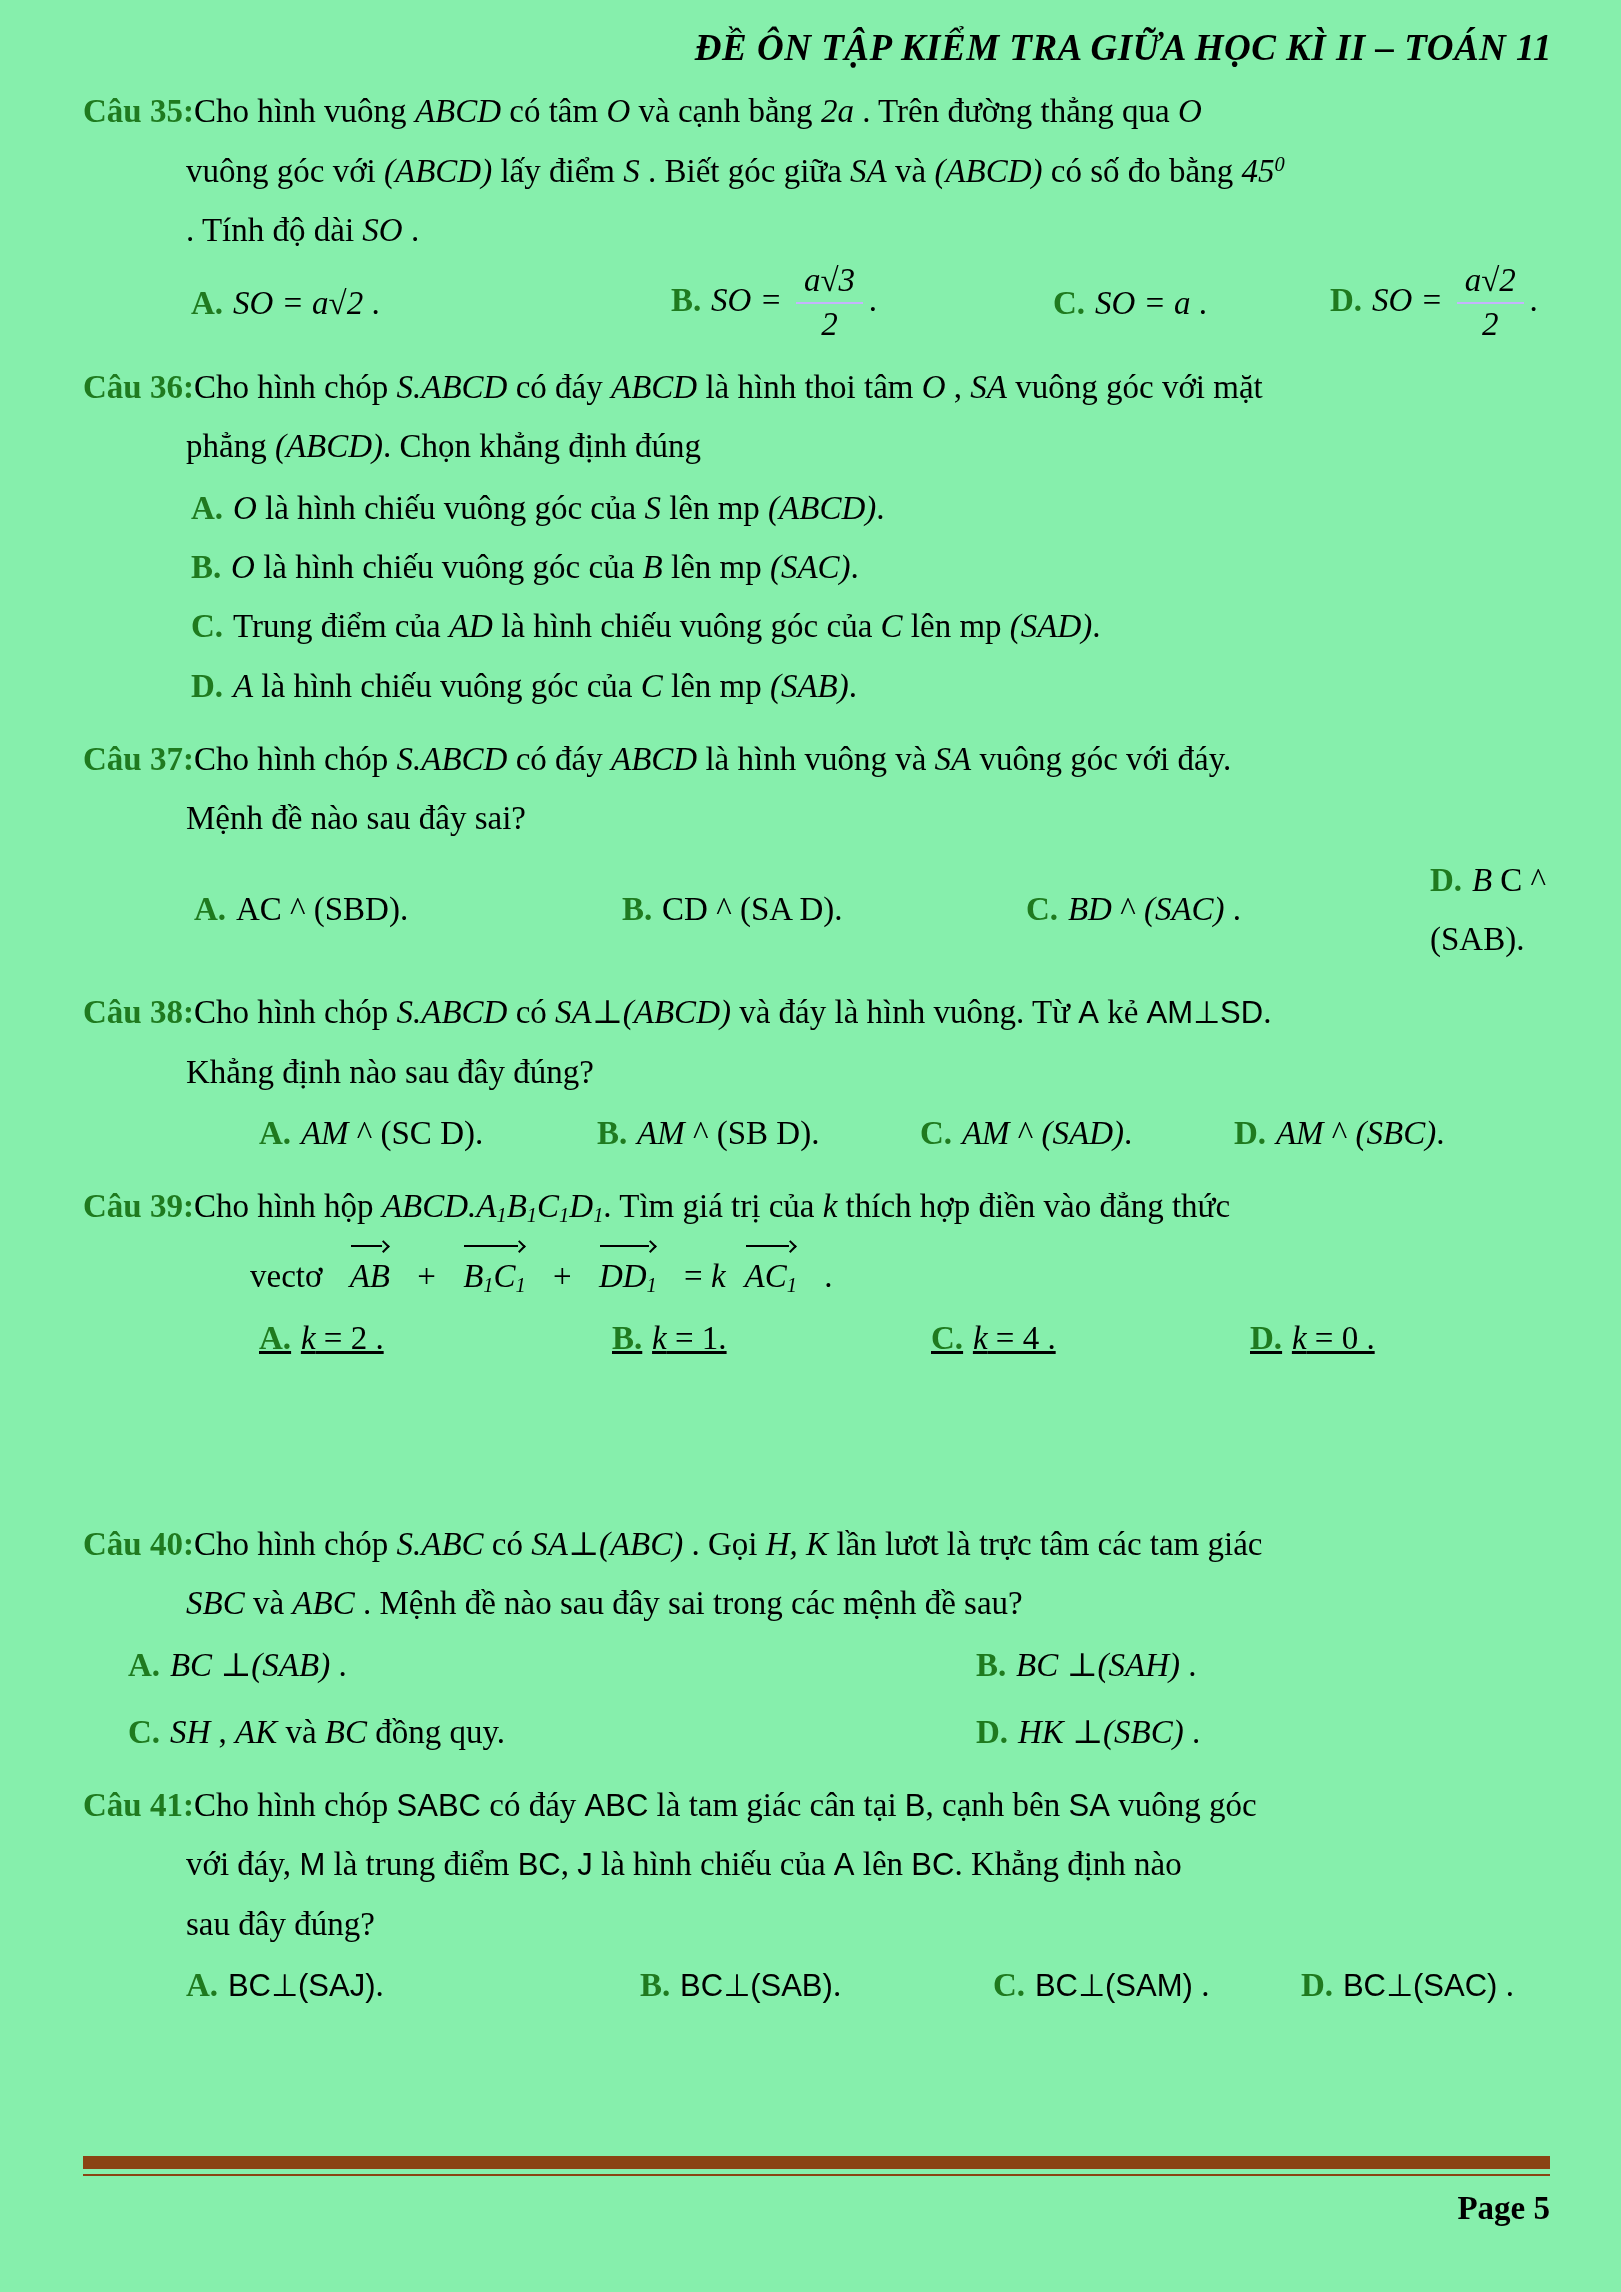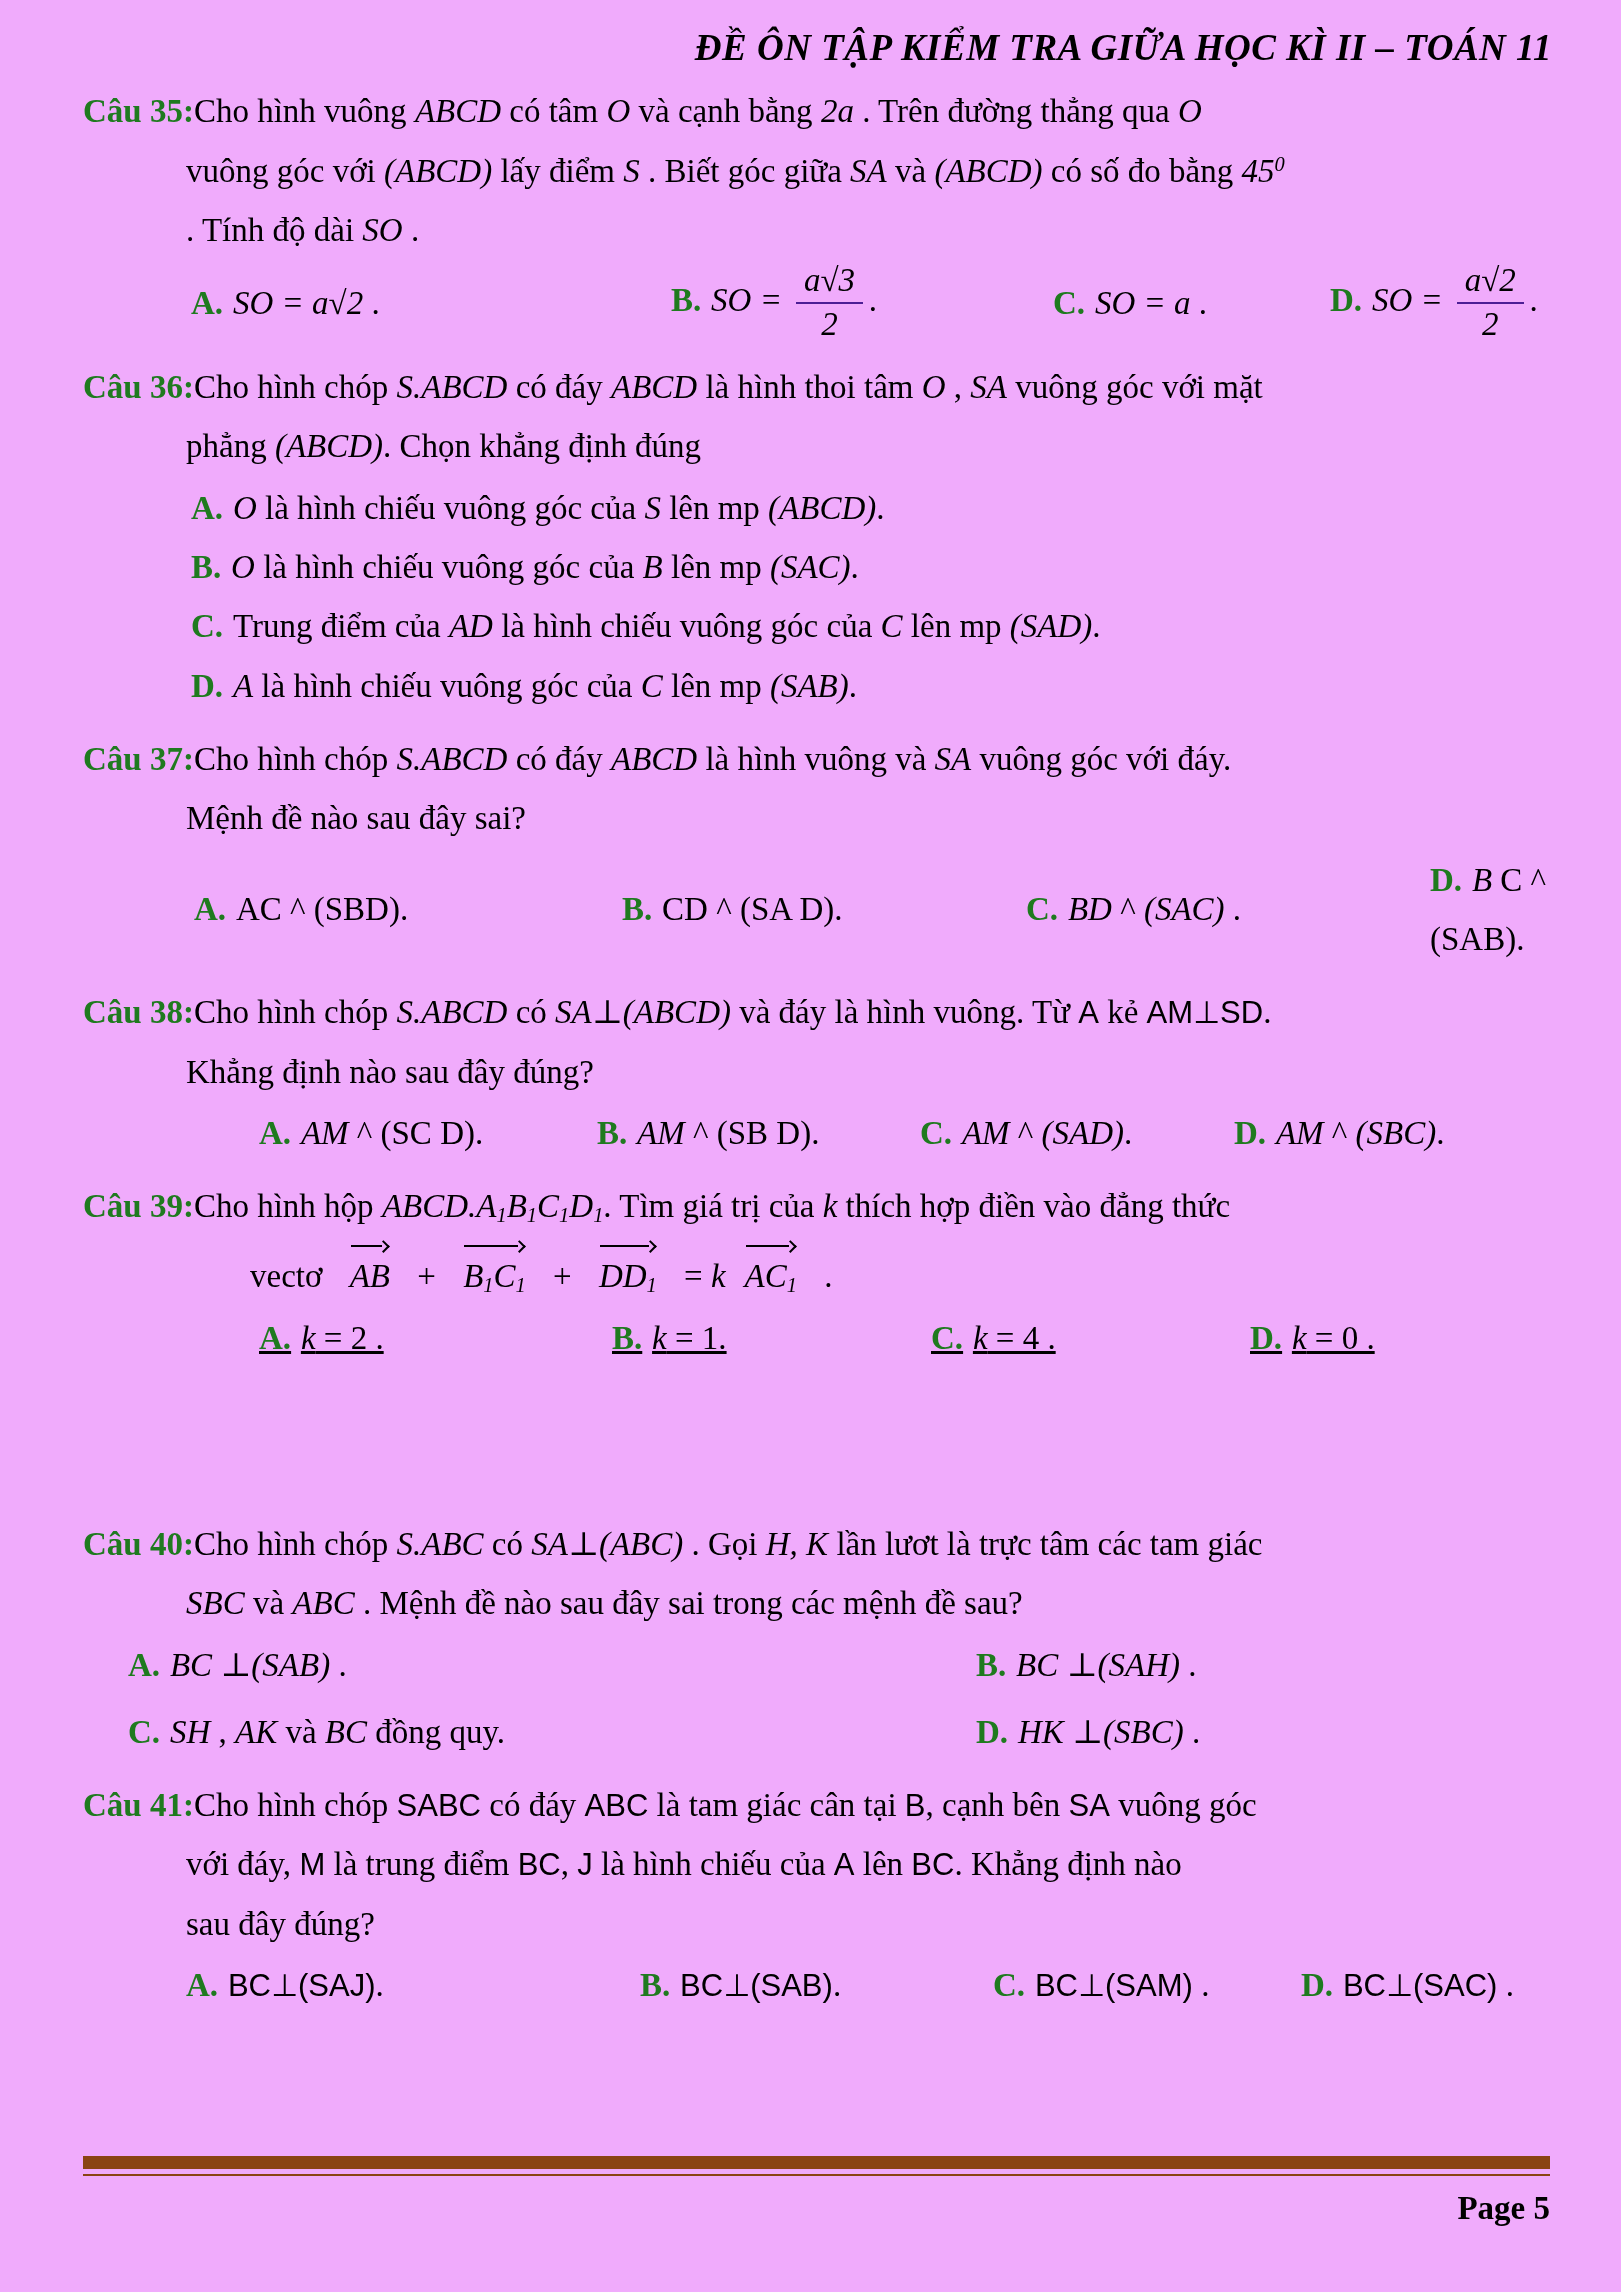--- a/index.html
+++ b/index.html
@@ -1,17 +1,17 @@
 <!DOCTYPE html>
 <html><head>
 <meta charset="utf-8">
 <style>
   html,body{margin:0;padding:0;background:#9a9a9a;}
   .page{
-    width:1621px;height:2293px;background:#f0abfc;position:relative;
+    width:1621px;height:2293px;background:#86efac;position:relative;
     font-family:"Liberation Serif","DejaVu Serif",serif;
     font-size:33px;color:#000;overflow:hidden;margin:0 auto;
   }
   .content{padding:0 69px 0 83px;}
   .header-title{
     padding-top:25.5px;text-align:right;font-weight:700;font-style:italic;
     font-size:37px;letter-spacing:0.5px;
   }
   .q{margin-top:13.7px;line-height:1.8;}
   .q-text{margin:0;padding-left:103px;text-indent:-103px;}
@@ -29,21 +29,21 @@
   .g41{margin-left:103px;grid-template-columns:454px 353px 308px 1fr;}
   .gap-top{margin-top:147px;}
   .v{font-style:italic;}
   .m{font-family:"Liberation Sans","DejaVu Sans",sans-serif;font-size:.94em;}
   .sub{font-size:.62em;vertical-align:-0.25em;}
   .sup{font-size:.62em;vertical-align:.55em;}
   .frac{
     display:inline-flex;flex-direction:column;align-items:center;
     vertical-align:middle;line-height:1.15;margin:0 5.9px;font-style:italic;
   }
-  .fnum{border-bottom:2px solid #4c1d95;padding:0 7.8px 2px;}
+  .fnum{border-bottom:2px solid #c4b5fd;padding:0 7.8px 2px;}
   .fden{padding-top:2px;}
   .vec{position:relative;display:inline-block;padding-top:4.9px;margin:0 19px;font-style:italic;}
   .vec::before{content:"";position:absolute;top:2.9px;left:1px;right:7.8px;border-top:2px solid #000;}
   .vec::after{
     content:"";position:absolute;top:0;right:2px;width:6.9px;height:6.9px;
     border-top:2px solid #000;border-right:2px solid #000;transform:rotate(45deg);
   }
   .eq{margin-left:167px;padding-top:5.9px;}
   .footer{position:absolute;left:83px;right:71px;top:2156px;}
   .rule-thick{height:12.7px;background:#8a4413;}

